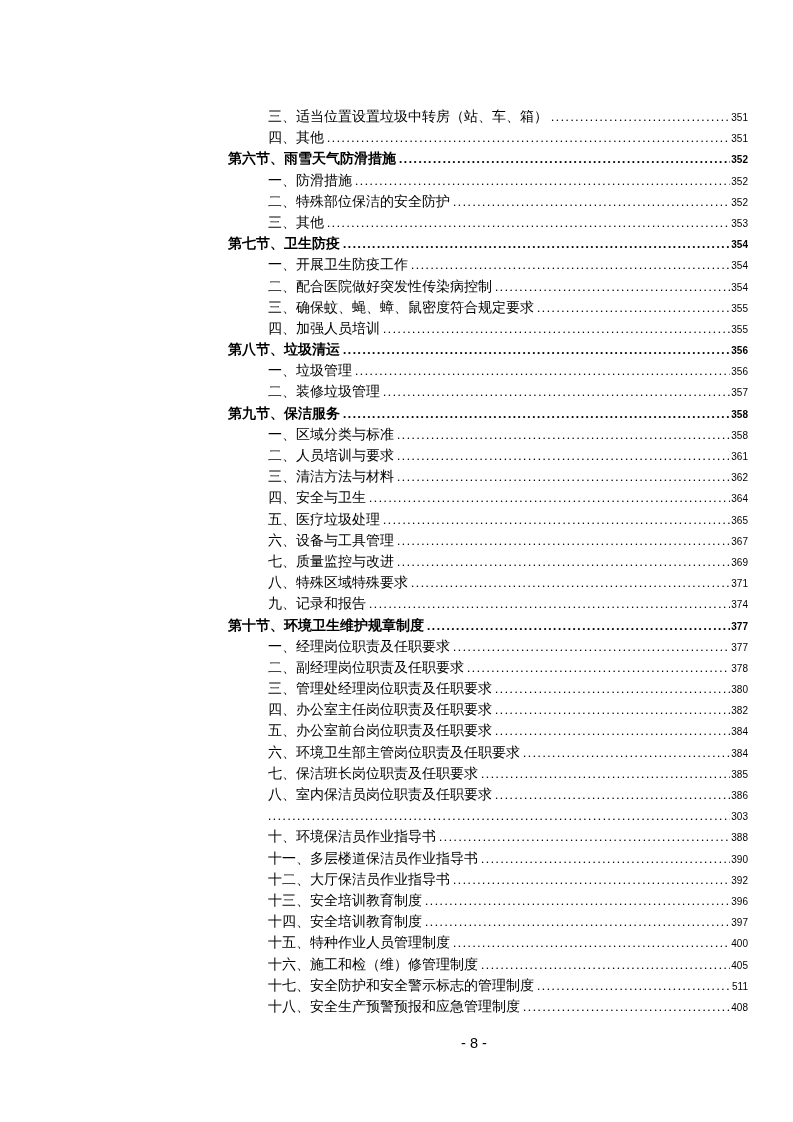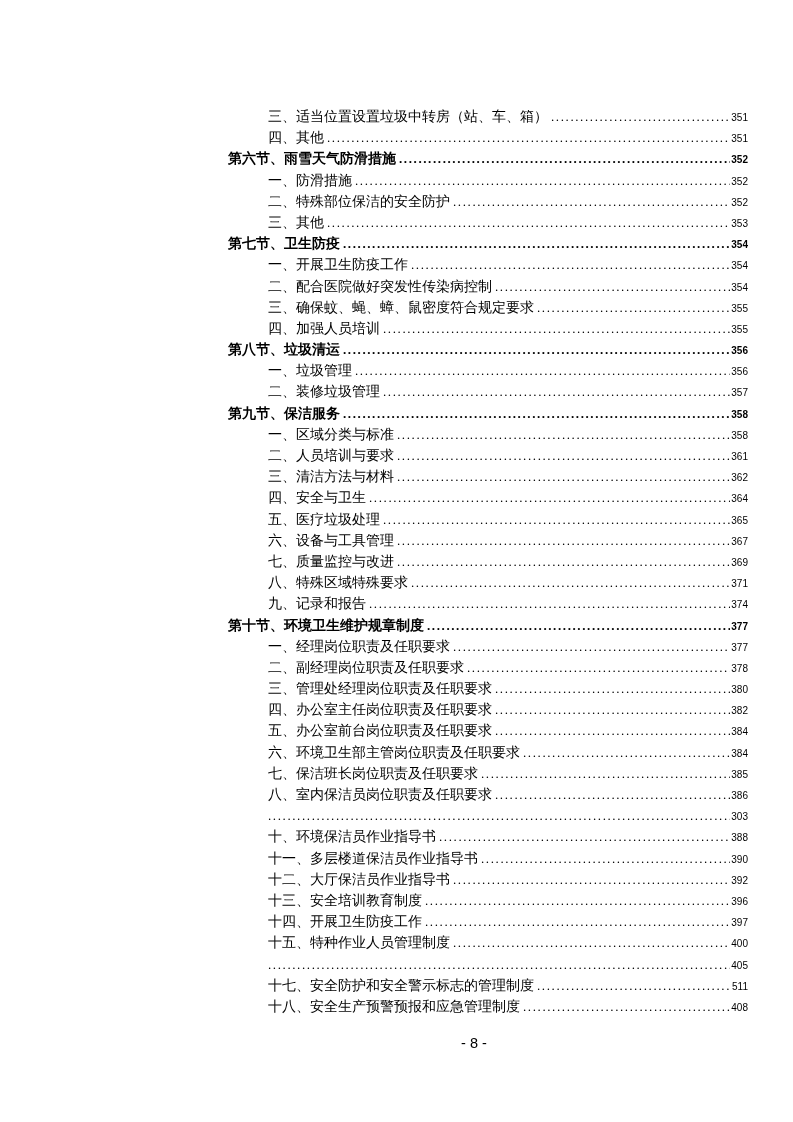--- a/index.html
+++ b/index.html
@@ -293,32 +293,33 @@
       <span class="toc-page">392</span>
     </div>
 
     <div class="toc-row lvl2">
       <span class="toc-title">十三、安全培训教育制度</span>
       <span class="toc-leader"></span>
       <span class="toc-page">396</span>
     </div>
 
     <div class="toc-row lvl2">
-      <span class="toc-title">十四、开展卫生防疫工作</span>
+      <span class="toc-title">十四、安全培训教育制度</span>
       <span class="toc-leader"></span>
       <span class="toc-page">397</span>
     </div>
 
     <div class="toc-row lvl2">
       <span class="toc-title">十五、特种作业人员管理制度</span>
       <span class="toc-leader"></span>
       <span class="toc-page">400</span>
     </div>
 
     <div class="toc-row lvl2">
+      <span class="toc-title">十六、施工和检（维）修管理制度</span>
       <span class="toc-leader"></span>
       <span class="toc-page">405</span>
     </div>
 
     <div class="toc-row lvl2">
       <span class="toc-title">十七、安全防护和安全警示标志的管理制度</span>
       <span class="toc-leader"></span>
       <span class="toc-page">511</span>
     </div>
 

